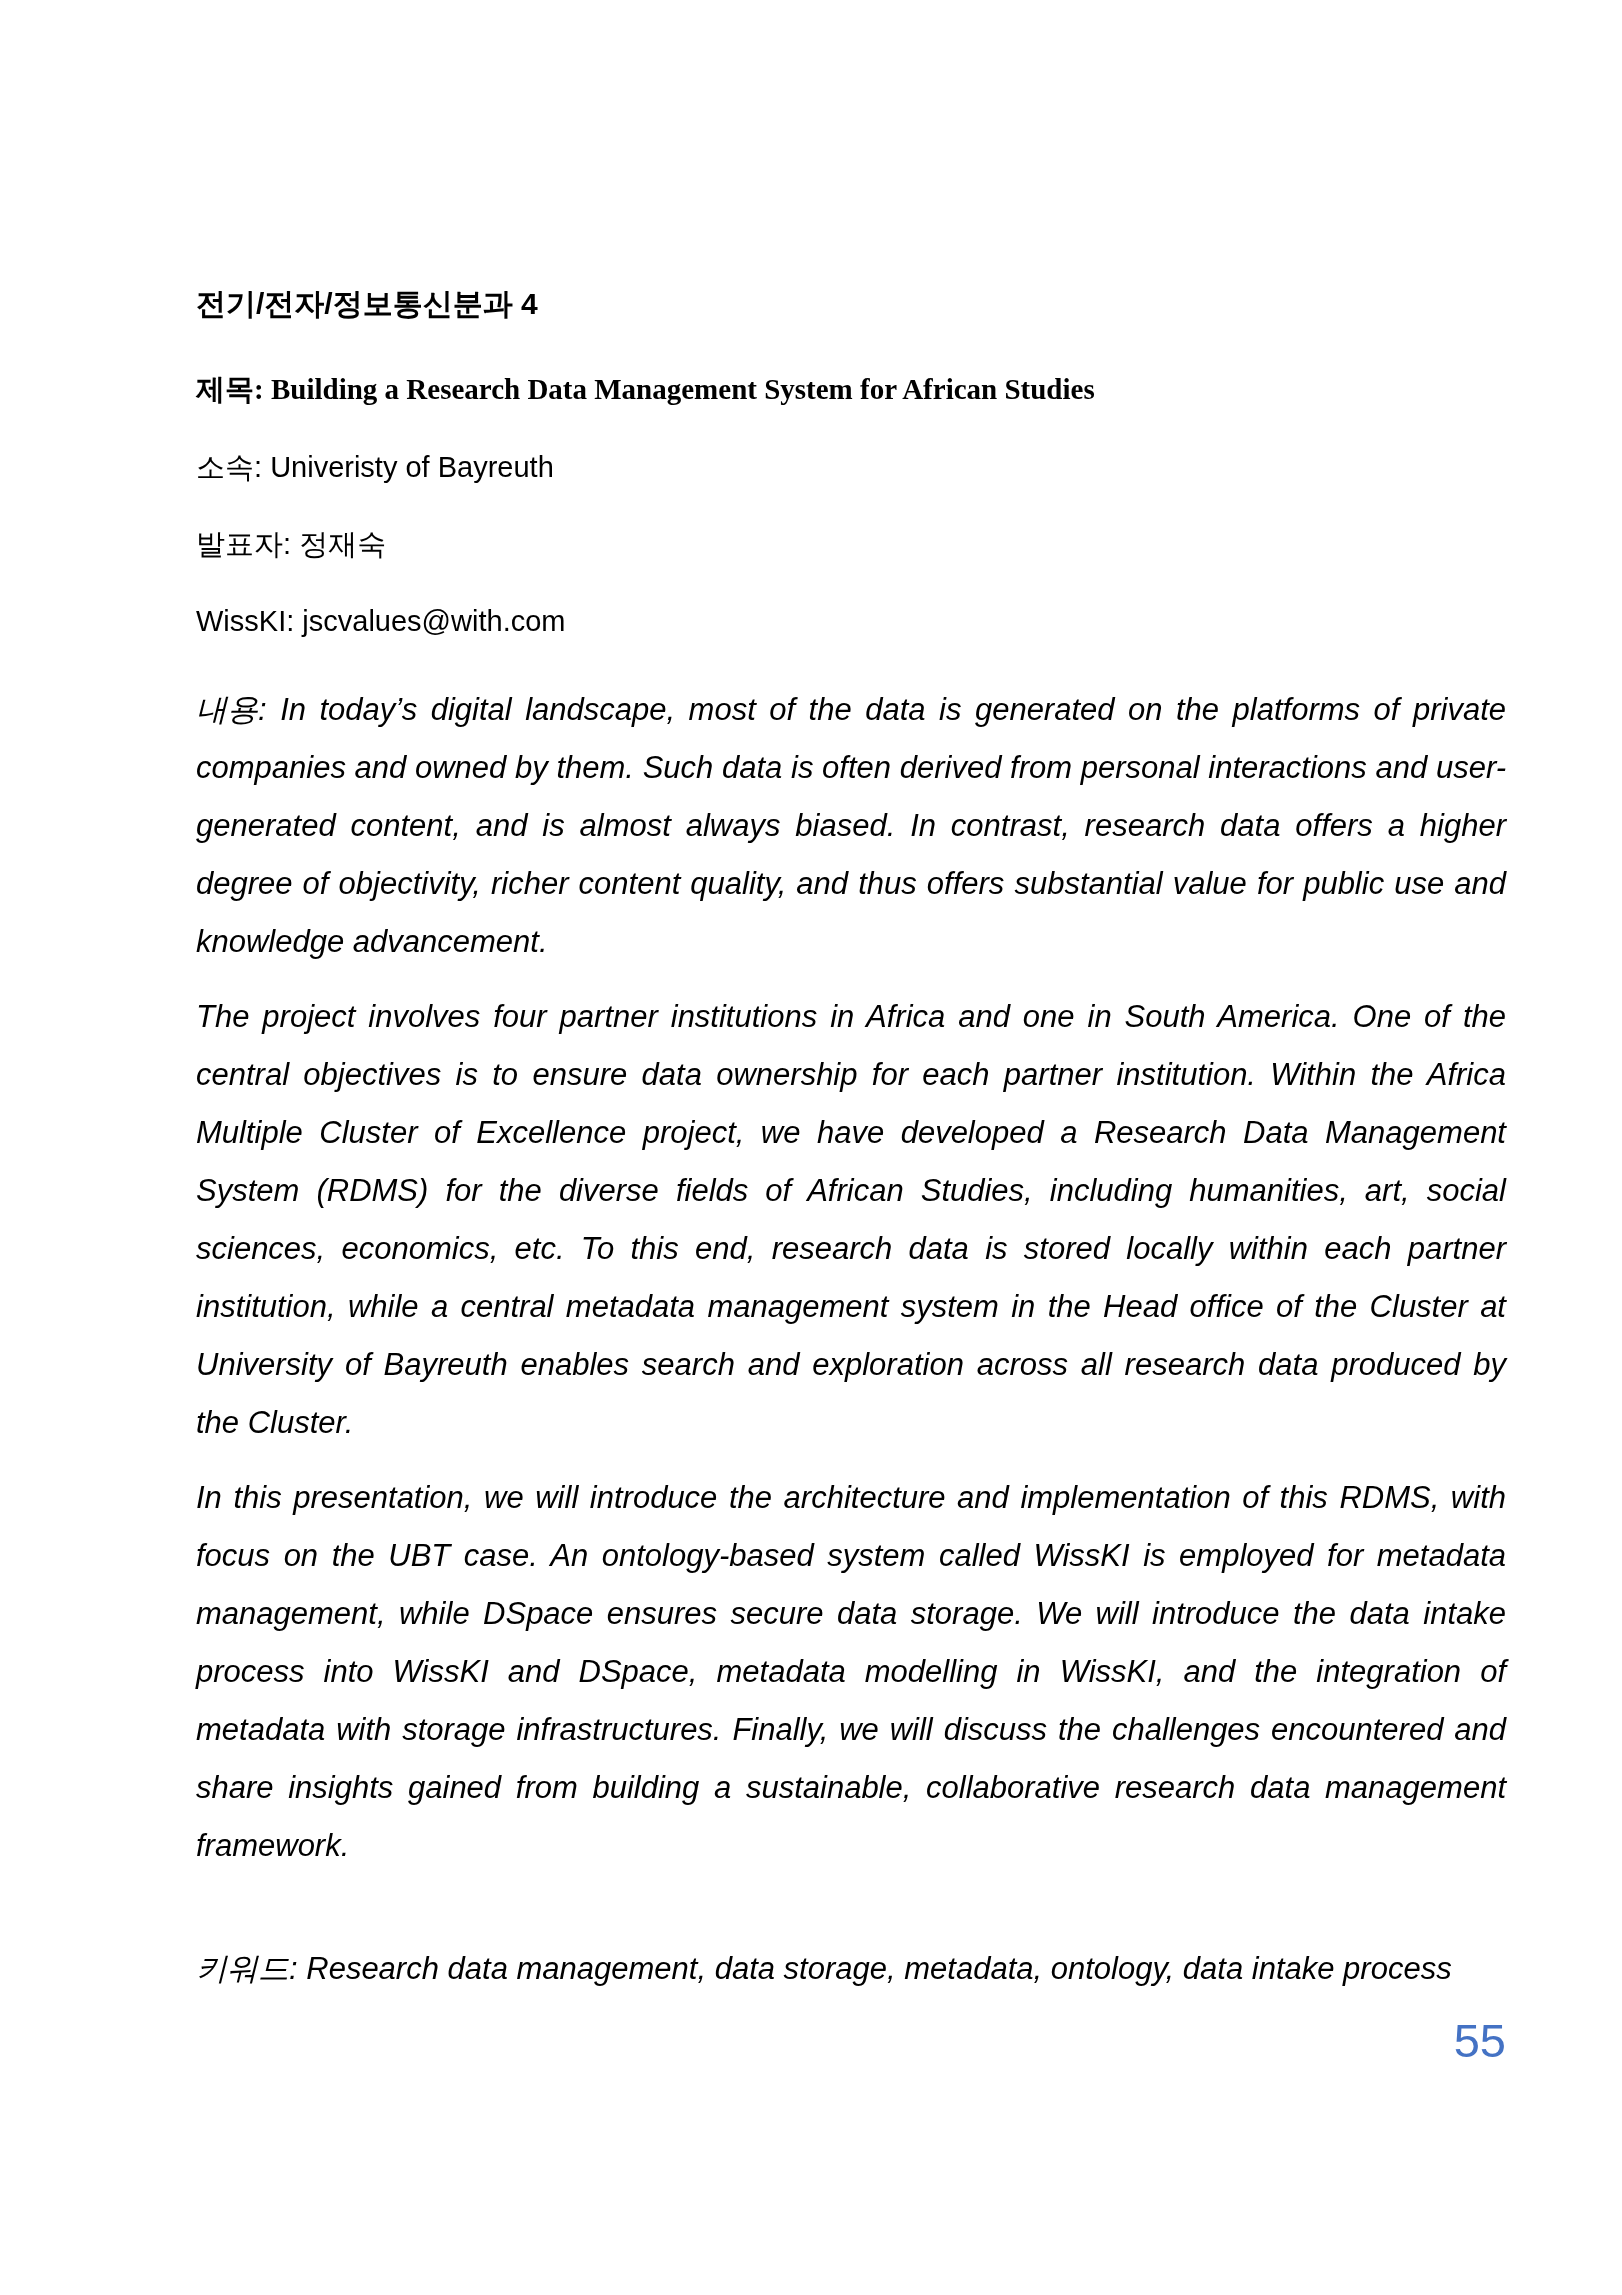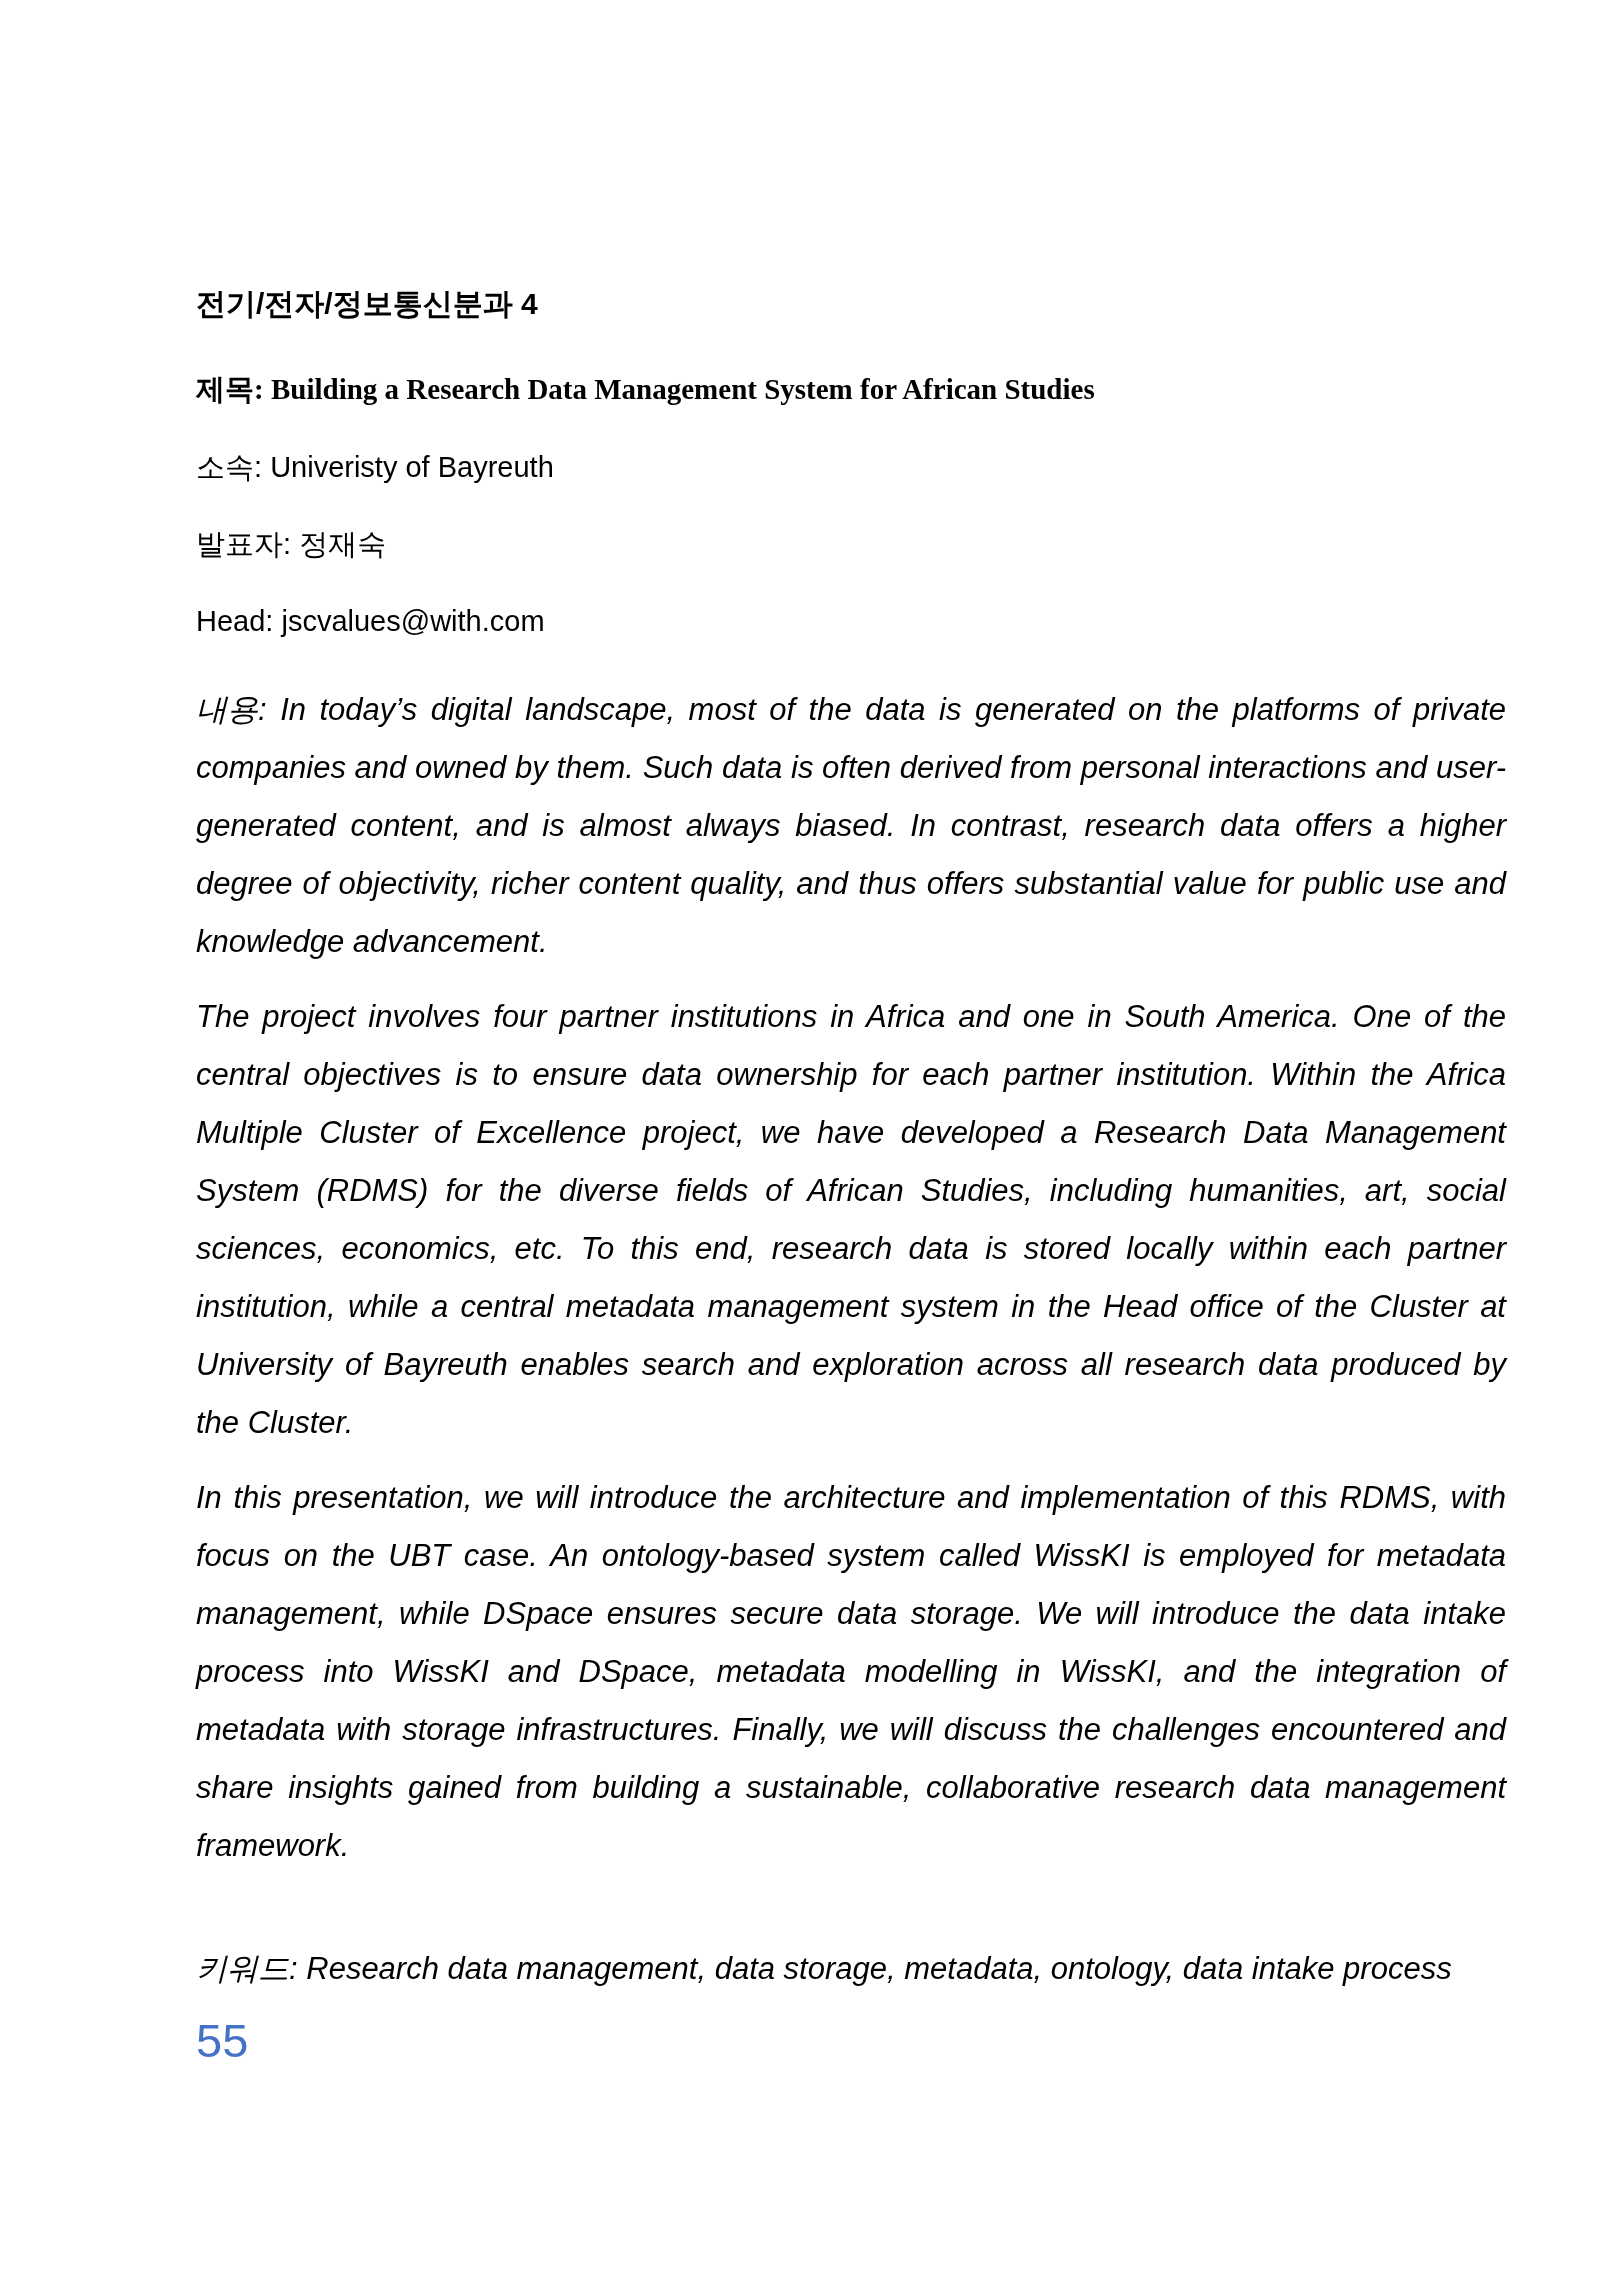--- a/index.html
+++ b/index.html
@@ -40,21 +40,21 @@
     font-size: 31px;
     line-height: 58px;
     text-align: justify;
     text-justify: inter-word;
     margin-bottom: 17px;
     font-style: italic;
   }
   .keywords { margin-top: 65px; }
   .page-number {
     margin-top: 11.8px;
-    text-align: left;
+    text-align: right;
     font-size: 47px;
     line-height: 52px;
     font-weight: normal;
   }
 </style>
 </head>
 <body>
 
 <div class="page" style="background: rgb(255, 255, 255); color: rgb(0, 0, 0);">
   <div class="content">
@@ -70,21 +70,21 @@
       <span>소속:</span>
       <span>Univeristy of Bayreuth</span>
     </div>
 
     <div class="meta-line">
       <span>발표자:</span>
       <span>정재숙</span>
     </div>
 
     <div class="meta-line">
-      <span>Head:</span>
+      <span>WissKI:</span>
       <span>jscvalues@with.com</span>
     </div>
 
     <p class="para">
       <span>내용:</span>
       <span>In today’s digital landscape, most of the data is generated on the platforms of private companies and owned by them. Such data is often derived from personal interactions and user-generated content, and is almost always biased. In contrast, research data offers a higher degree of objectivity, richer content quality, and thus offers substantial value for public use and knowledge advancement.</span>
     </p>
 
     <p class="para">The project involves four partner institutions in Africa and one in South America. One of the central objectives is to ensure data ownership for each partner institution. Within the Africa Multiple Cluster of Excellence project, we have developed a Research Data Management System (RDMS) for the diverse fields of African Studies, including humanities, art, social sciences, economics, etc. To this end, research data is stored locally within each partner institution, while a central metadata management system in the Head office of the Cluster at University of Bayreuth enables search and exploration across all research data produced by the Cluster.</p>
 

